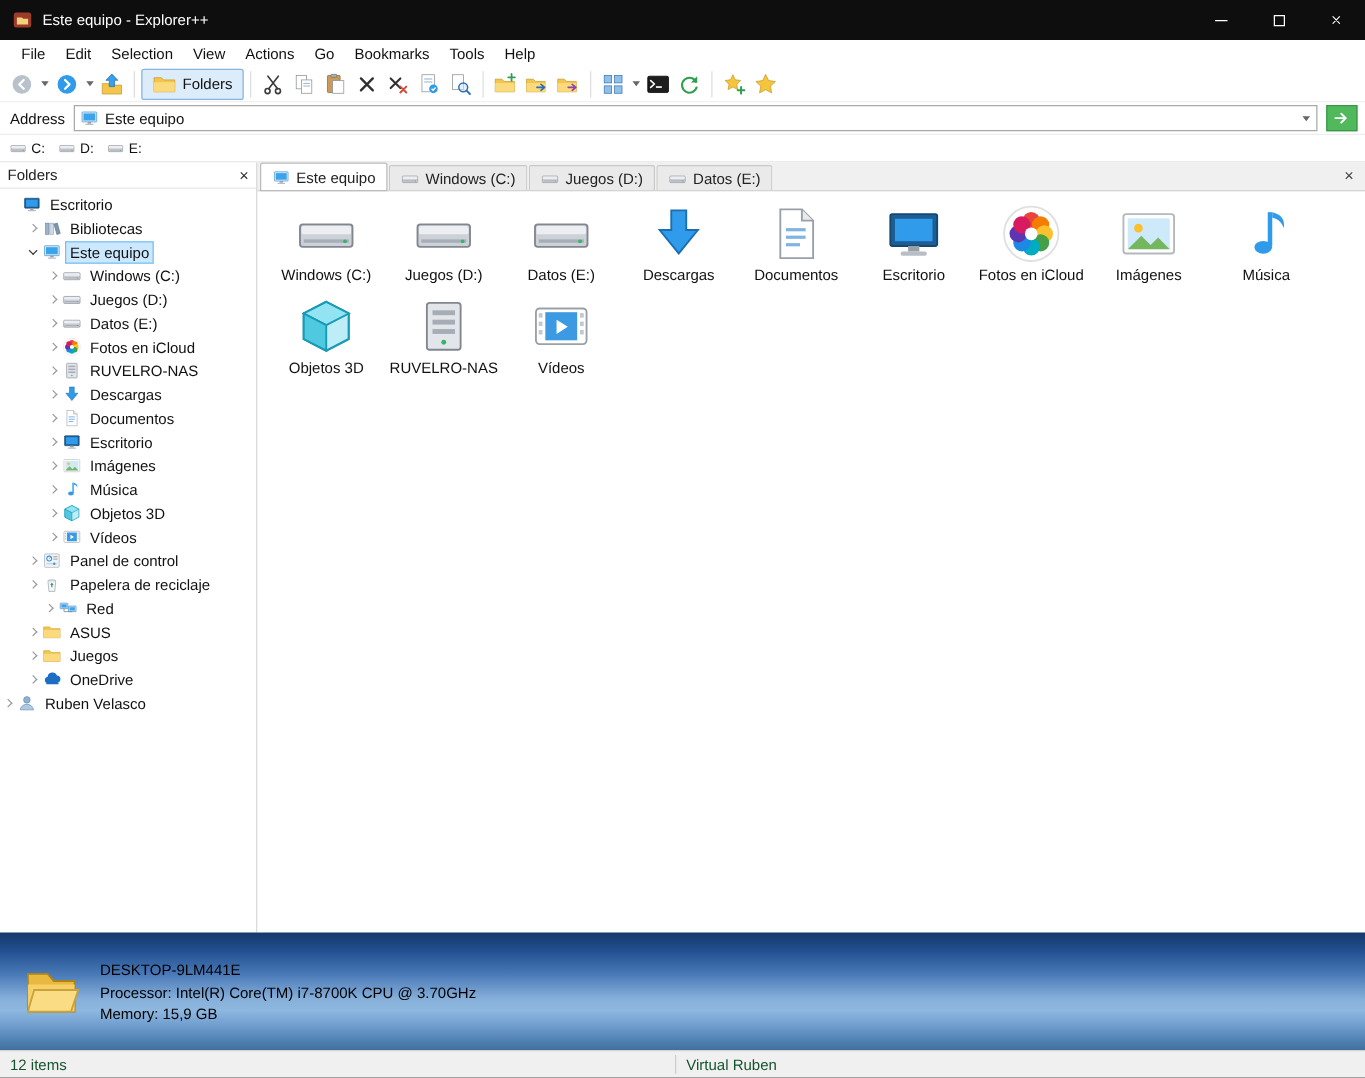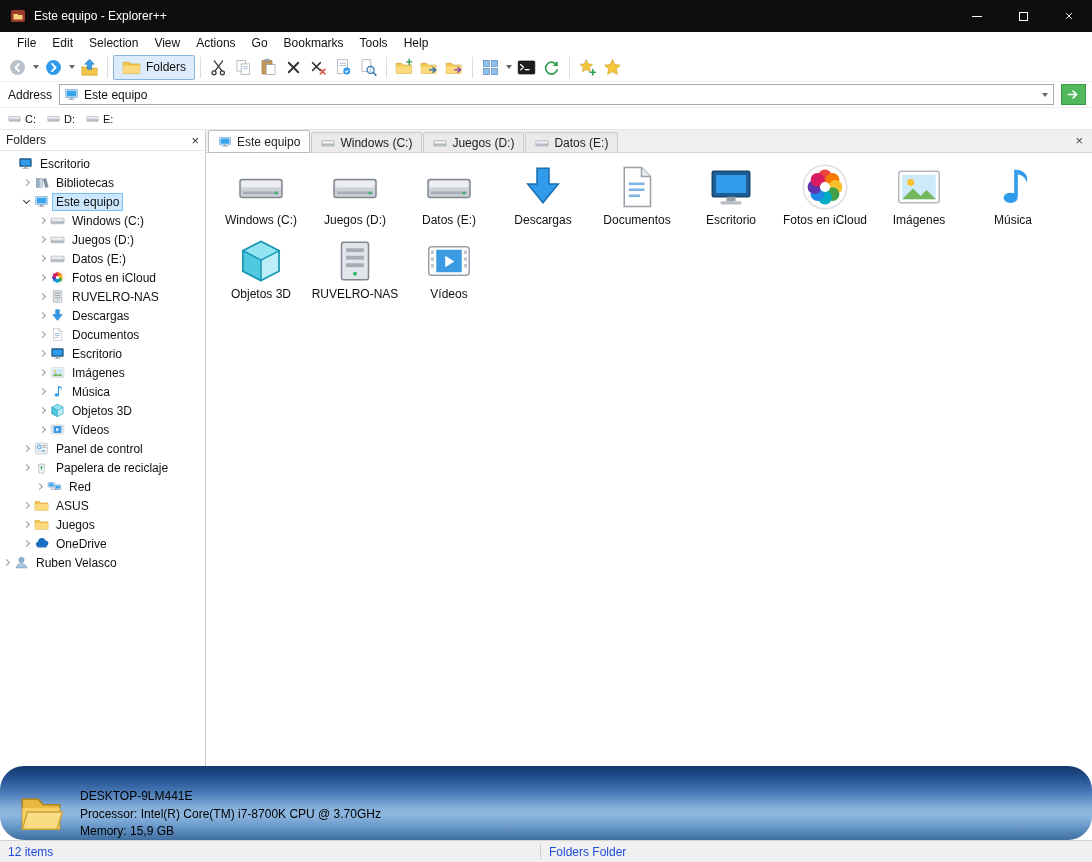--- a/index.html
+++ b/index.html
@@ -57,27 +57,27 @@
   .tabbar { height:23px; background:#f0f0f0; display:flex; align-items:flex-end; padding-left:2px; position:relative; border-bottom:1px solid #d4d4d4; flex:none; }
   .tab { height:20px; display:flex; align-items:center; gap:5px; padding:0 9px; font-size:12px; background:#eaeaea; border:1px solid #c9c9c9; border-bottom:none; margin-right:1px; border-radius:2px 2px 0 0; color:#222; white-space:nowrap; }
   .tab.active { background:#fff; height:23px; margin-bottom:-1px; border-bottom:1px solid #fff; border-color:#bdbdbd; z-index:2; }
   .tabbar-close { position:absolute; right:9px; top:3px; font-size:13px; color:#444; }
 
   .files { flex:1; background:#fff; padding:10px 0 0 8px; display:flex; flex-wrap:wrap; align-content:flex-start; }
   .file { width:94px; display:flex; flex-direction:column; align-items:center; margin-bottom:10px; }
   .f-label { margin-top:3px; font-size:12px; text-align:center; line-height:13px; color:#111; }
 
   
-  .infopanel { height:74px; flex:none; position:relative; color:#000;
-    background: linear-gradient(180deg,#14396a 0%,#235091 16%,#4a7ab8 36%,#85aed9 56%,#8fb8e0 66%,#6d9ccd 80%,#4c7cae 94%,#416f9e 100%); border-radius: 24px; }
+  .infopanel { height:94px; flex:none; position:relative; color:#000;
+    background: linear-gradient(180deg,#14396a 0%,#235091 16%,#4a7ab8 36%,#85aed9 56%,#8fb8e0 66%,#6d9ccd 80%,#4c7cae 94%,#416f9e 100%); }
   .ip-icon { position:absolute; left:18px; top:23px; }
   .ip-text { position:absolute; left:80px; top:22px; font-size:12px; line-height:17.5px; }
 
   
-  .statusbar { height:22px; flex:none; background:#f0f0f0; border-top:1px solid #d4d4d4; display:flex; align-items:center; font-size:12px; color:#1d4ed8; }
+  .statusbar { height:22px; flex:none; background:#f0f0f0; border-top:1px solid #d4d4d4; display:flex; align-items:center; font-size:12px; color:#14532d; }
   .sb-pane1 { width:540px; padding-left:8px; height:100%; display:flex; align-items:center; }
   .sb-sep { width:1px; height:15px; background:#cdcdcd; }
   .sb-pane2 { padding-left:8px; }
 </style>
 </head>
 <body>
 
 <div class="window">
 
   <div class="titlebar">
@@ -885,17 +885,17 @@
       <div>Memory: 15,9 GB</div>
     </div>
   </div>
 
   <div class="statusbar">
     <div class="sb-pane1">
       <span>12 items</span>
     </div>
     <span class="sb-sep"></span>
     <div class="sb-pane2">
-      <span>Folders Folder</span>
+      <span>Virtual Ruben</span>
     </div>
   </div>
 
 </div>
 
 </body></html>

